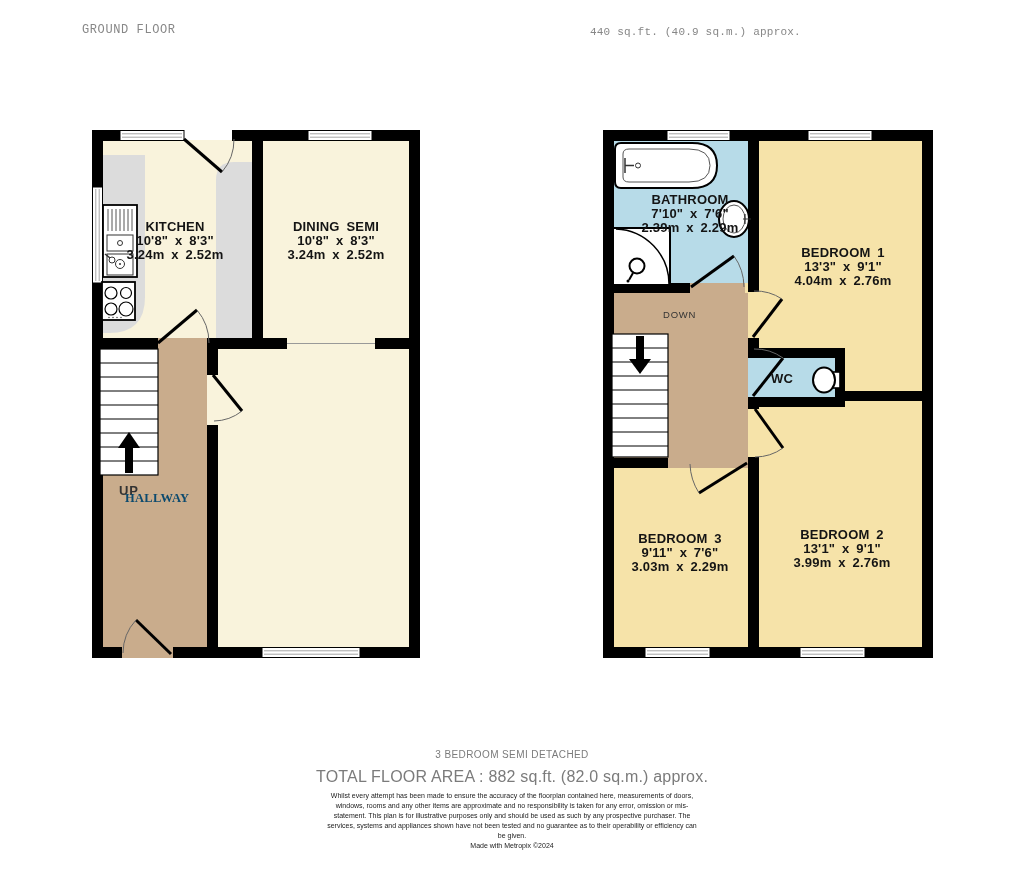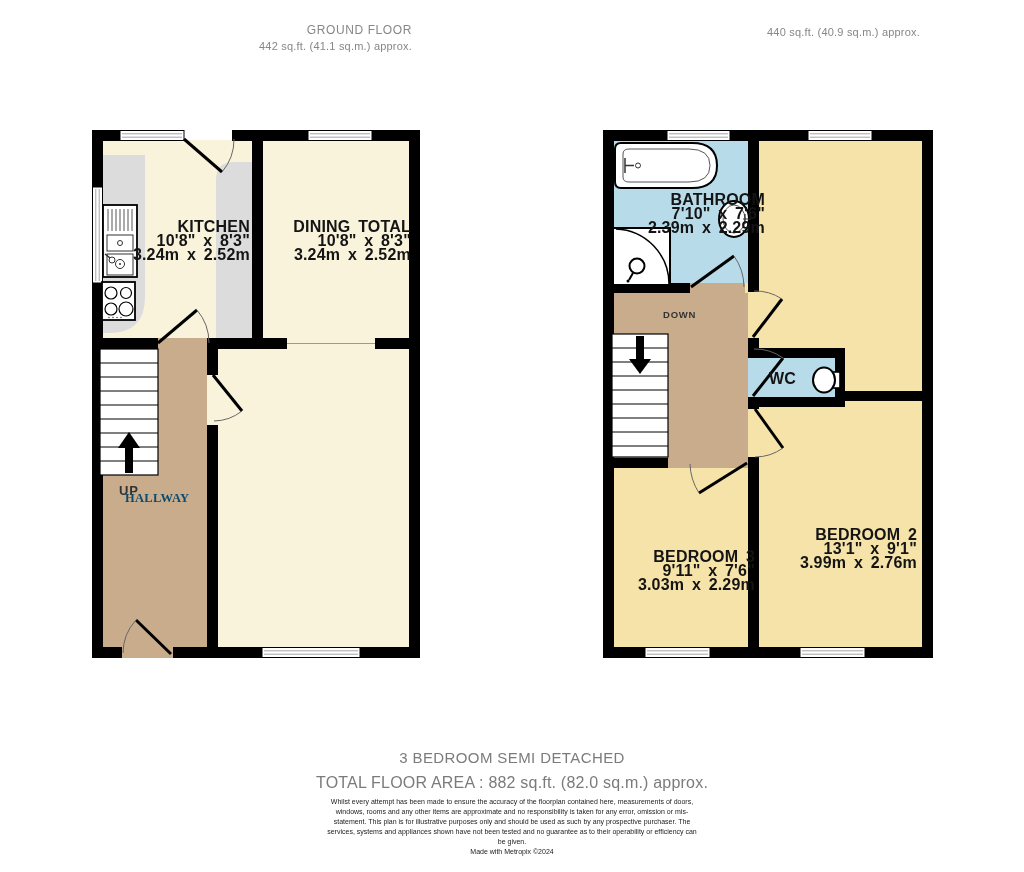--- a/index.html
+++ b/index.html
@@ -1,42 +1,41 @@
 <!DOCTYPE html>
 <html><head>
 <meta charset="utf-8">
 <title>Floorplan</title>
 <style>
   html,body{margin:0;padding:0;background:#fff;}
   #canvas{position:relative;width:1024px;height:872px;background:#ffffff;overflow:hidden;
           font-family:"Liberation Sans", sans-serif;}
-  .floor-header{position:absolute;text-align:right;color:#878787;}
+  .floor-header{position:absolute;text-align:left;color:#878787;font-family:Liberation Mono, monospace;}
   .floor-header .fh-title{font-size:12px;letter-spacing:0.6px;}
   .floor-header .fh-area{font-size:11px;margin-top:3px;letter-spacing:0.2px;}
   .floor{position:absolute;top:130px;height:528px;}
   .floor svg{position:absolute;left:0;top:0;}
-  .room-label{position:absolute;text-align:right;color:#141414;font-weight:bold;
-              font-size:16px;line-height:14px;word-spacing:3px;letter-spacing:0.2px;white-space:nowrap;}
+  .room-label{position:absolute;text-align:center;color:#141414;font-weight:bold;
+              font-size:13px;line-height:14px;word-spacing:3px;letter-spacing:0.2px;white-space:nowrap;}
   .room-label span{display:block;}
   .tiny-label{position:absolute;color:#333;font-size:9px;letter-spacing:0.8px;font-weight:bold;}
   .big-label{position:absolute;color:#0c4a6e;font-size:12.5px;font-weight:bold;letter-spacing:0.3px;font-family:Liberation Serif, serif;}
   #footer{position:absolute;left:262px;top:749px;width:500px;text-align:center;}
-  #footer .ftype{font-size:15px;color:#7b7b7b;letter-spacing:0.4px;}
+  #footer .ftype{font-size:10px;color:#7b7b7b;letter-spacing:0.4px;}
   #footer .ftotal{font-size:16px;color:#7b7b7b;margin-top:8px;letter-spacing:0.2px;}
   #footer .fdisc{font-size:7px;line-height:10px;color:#1b1b1b;width:372px;margin:5px auto 0;}
   #footer .fcredit{font-size:7px;line-height:10px;color:#1b1b1b;}
 </style>
 </head>
 <body>
 
 <div id="canvas">
 
   <div class="floor-header" style="left:82px;top:23px;width:330px;">
     <div class="fh-title">GROUND FLOOR</div>
-    <div class="fh-area">442 sq.ft. (41.1 sq.m.) approx.</div>
   </div>
   <div class="floor-header" style="left:590px;top:23px;width:330px;">
     <div class="fh-area">440 sq.ft. (40.9 sq.m.) approx.</div>
   </div>
 
   <div class="floor" style="left:92px;width:392px;">
     <svg width="328" height="528" viewBox="0 0 328 528">
 
       <g>
         <rect x="11" y="10" width="306" height="508" fill="#f9f3dc"></rect>
@@ -119,21 +118,21 @@
         <path d="M17,187.5 h0.01 M21,187.5 h0.01 M25,187.5 h0.01 M29,187.5 h0.01" stroke="#555" stroke-width="1.6" stroke-linecap="round"></path>
       </g>
     </svg>
 
     <div class="room-label" style="left:8px;top:90px;width:150px;">
       <span>KITCHEN</span>
       <span>10'8" x 8'3"</span>
       <span>3.24m x 2.52m</span>
     </div>
     <div class="room-label" style="left:169px;top:90px;width:150px;">
-      <span>DINING TOTAL</span>
+      <span>DINING SEMI</span>
       <span>10'8" x 8'3"</span>
       <span>3.24m x 2.52m</span>
     </div>
     <div class="tiny-label" style="left:27px;top:353px;font-size:13px;">UP</div>
     <div class="big-label" style="left:33px;top:361px;">HALLWAY</div>
   </div>
 
   <div class="floor" style="left:603px;width:330px;">
     <svg width="330" height="528" viewBox="0 0 330 528">
 
@@ -222,34 +221,39 @@
         <rect x="229" y="242" width="8" height="16" fill="#fff" stroke="#000" stroke-width="1.6"></rect>
         <ellipse cx="221" cy="250" rx="11" ry="12.5" fill="#fff" stroke="#000" stroke-width="2"></ellipse>
       </g>
     </svg>
 
     <div class="room-label" style="left:12px;top:63px;width:150px;">
       <span>BATHROOM</span>
       <span>7'10" x 7'6"</span>
       <span>2.39m x 2.29m</span>
     </div>
+    <div class="room-label" style="left:165px;top:116px;width:150px;">
+      <span>BEDROOM 1</span>
+      <span>13'3" x 9'1"</span>
+      <span>4.04m x 2.76m</span>
+    </div>
     <div class="room-label" style="left:164px;top:379px;width:150px;margin-top:19px;">
       <span>BEDROOM 2</span>
       <span>13'1" x 9'1"</span>
       <span>3.99m x 2.76m</span>
     </div>
-    <div class="room-label" style="left:2px;top:420px;width:150px;">
+    <div class="room-label" style="left:2px;top:402px;width:150px;">
       <span>BEDROOM 3</span>
       <span>9'11" x 7'6"</span>
       <span>3.03m x 2.29m</span>
     </div>
     <div class="room-label" style="left:166px;top:242px;width:26px;">
       <span>WC</span>
     </div>
-    <div class="tiny-label" style="left:20px;top:179px;font-weight:700;font-size:9.5px;padding-left:40px;">DOWN</div>
+    <div class="tiny-label" style="left:20px;top:179px;font-weight:400;font-size:9.5px;padding-left:40px;">DOWN</div>
   </div>
 
   <div id="footer">
     <div class="ftype">3 BEDROOM SEMI DETACHED</div>
     <div class="ftotal">TOTAL FLOOR AREA : 882 sq.ft. (82.0 sq.m.) approx.</div>
     <div class="fdisc">Whilst every attempt has been made to ensure the accuracy of the floorplan contained here, measurements of doors, windows, rooms and any other items are approximate and no responsibility is taken for any error, omission or mis-statement. This plan is for illustrative purposes only and should be used as such by any prospective purchaser. The services, systems and appliances shown have not been tested and no guarantee as to their operability or efficiency can be given.</div>
     <div class="fcredit">Made with Metropix ©2024</div>
   </div>
 
 </div>

